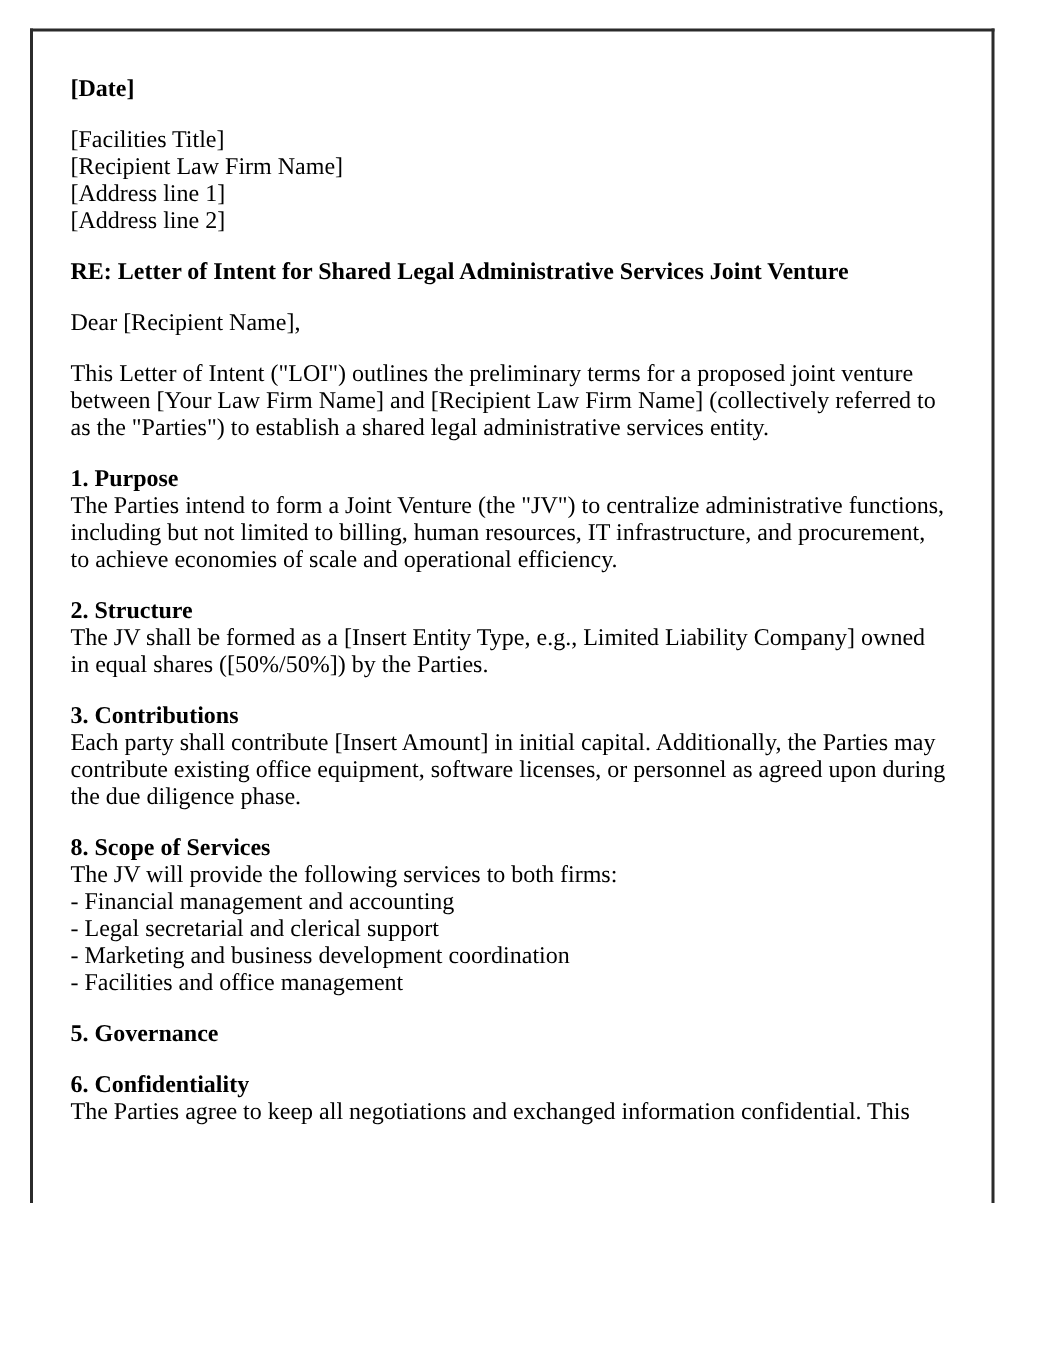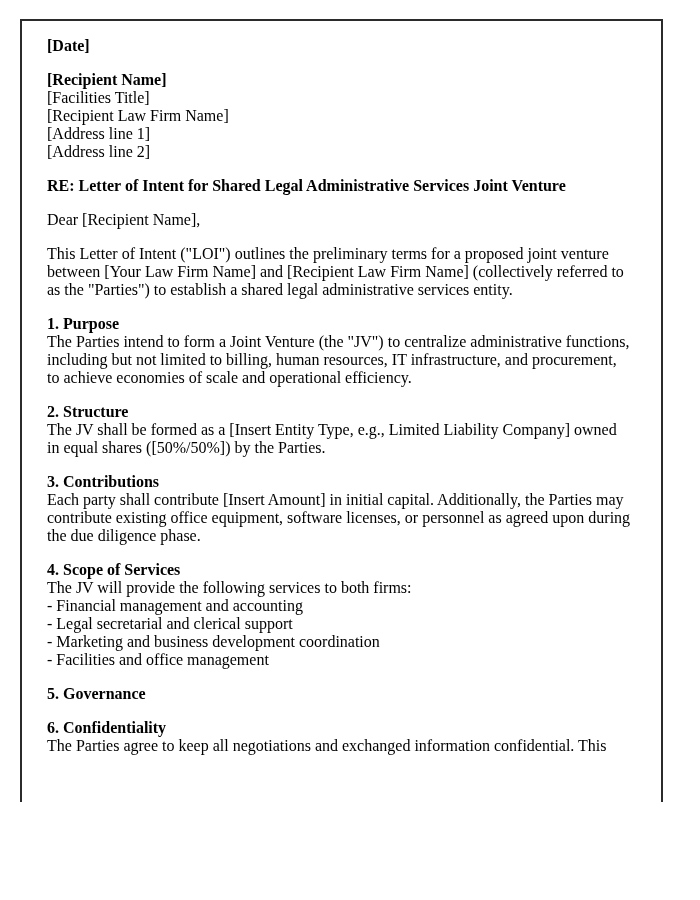--- a/index.html
+++ b/index.html
@@ -14,21 +14,21 @@
     position: absolute;
     left: 20px;
     top: 19px;
     width: 643px;
     height: 783px;
     box-sizing: border-box;
     background: #ffffff;
     border: 2px solid #2b2b2b;
     border-bottom: none;
     overflow: hidden;
-    padding: 0 0 0 25px;
+    padding: 14px 0 0 25px;
   }
   .doc-content {
     width: 614px;
     font-family: "Liberation Serif", "DejaVu Serif", serif;
     font-size: 16px;
     line-height: 18px;
     color: #000000;
   }
   .para {
     margin: 16px 0;
@@ -48,21 +48,20 @@
 </style>
 </head>
 <body>
 
 <div class="doc-frame">
   <div class="doc-content">
 
     <p class="para b">[Date]</p>
 
     <p class="para">
-      <span class="block b">[Recipient Name]</span>
       <span class="block">[Facilities Title]</span>
       <span class="block">[Recipient Law Firm Name]</span>
       <span class="block">[Address line 1]</span>
       <span class="block">[Address line 2]</span>
     </p>
 
     <p class="para b">RE: Letter of Intent for Shared Legal Administrative Services Joint Venture</p>
 
     <p class="para">Dear [Recipient Name],</p>
 
@@ -84,21 +83,21 @@
     </p>
 
     <p class="para">
       <span class="block b">3. Contributions</span>
       <span class="block pre">Each party shall contribute [Insert Amount] in initial capital. Additionally, the Parties may
 contribute existing office equipment, software licenses, or personnel as agreed upon during
 the due diligence phase.</span>
     </p>
 
     <p class="para">
-      <span class="block b">4. Scope of Services</span>
+      <span class="block b">8. Scope of Services</span>
       <span class="block pre">The JV will provide the following services to both firms:
 - Financial management and accounting
 - Legal secretarial and clerical support
 - Marketing and business development coordination
 - Facilities and office management</span>
     </p>
 
     <p class="para">
       <span class="block b">5. Governance</span>
     </p>

